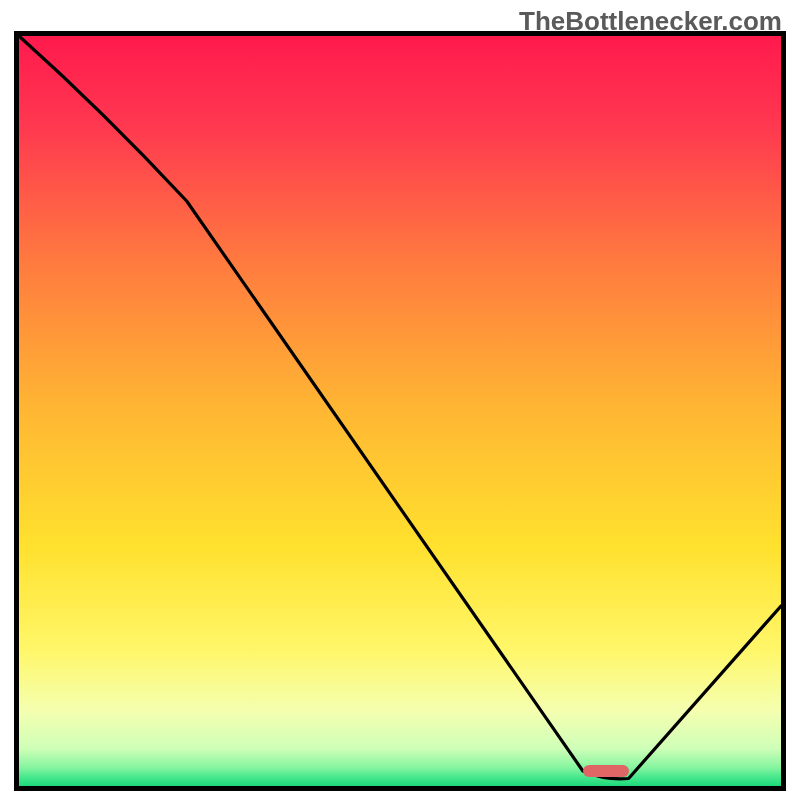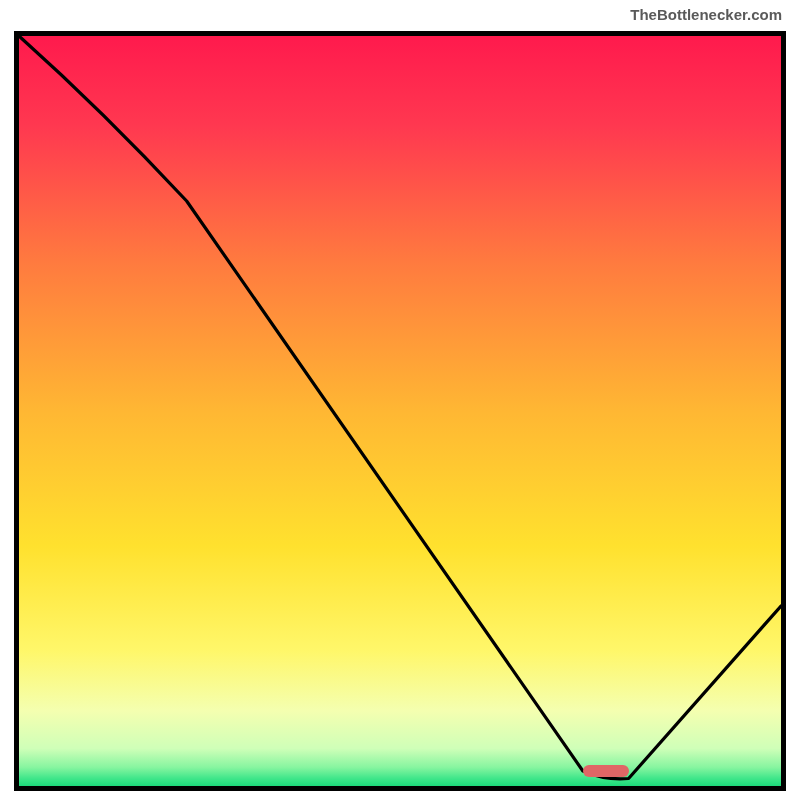--- a/index.html
+++ b/index.html
@@ -8,21 +8,21 @@
     height: 800px;
     background: #ffffff;
     font-family: Arial, sans-serif;
     position: relative;
     overflow: hidden;
   }
   .watermark {
     position: absolute;
     top: 6px;
     right: 18px;
-    font-size: 15px;
+    font-size: 26px;
     font-weight: bold;
     color: #5a5a5a;
     z-index: 10;
   }
   .chart-frame {
     position: absolute;
     top: 31px;
     left: 14px;
     width: 772px;
     height: 760px;

